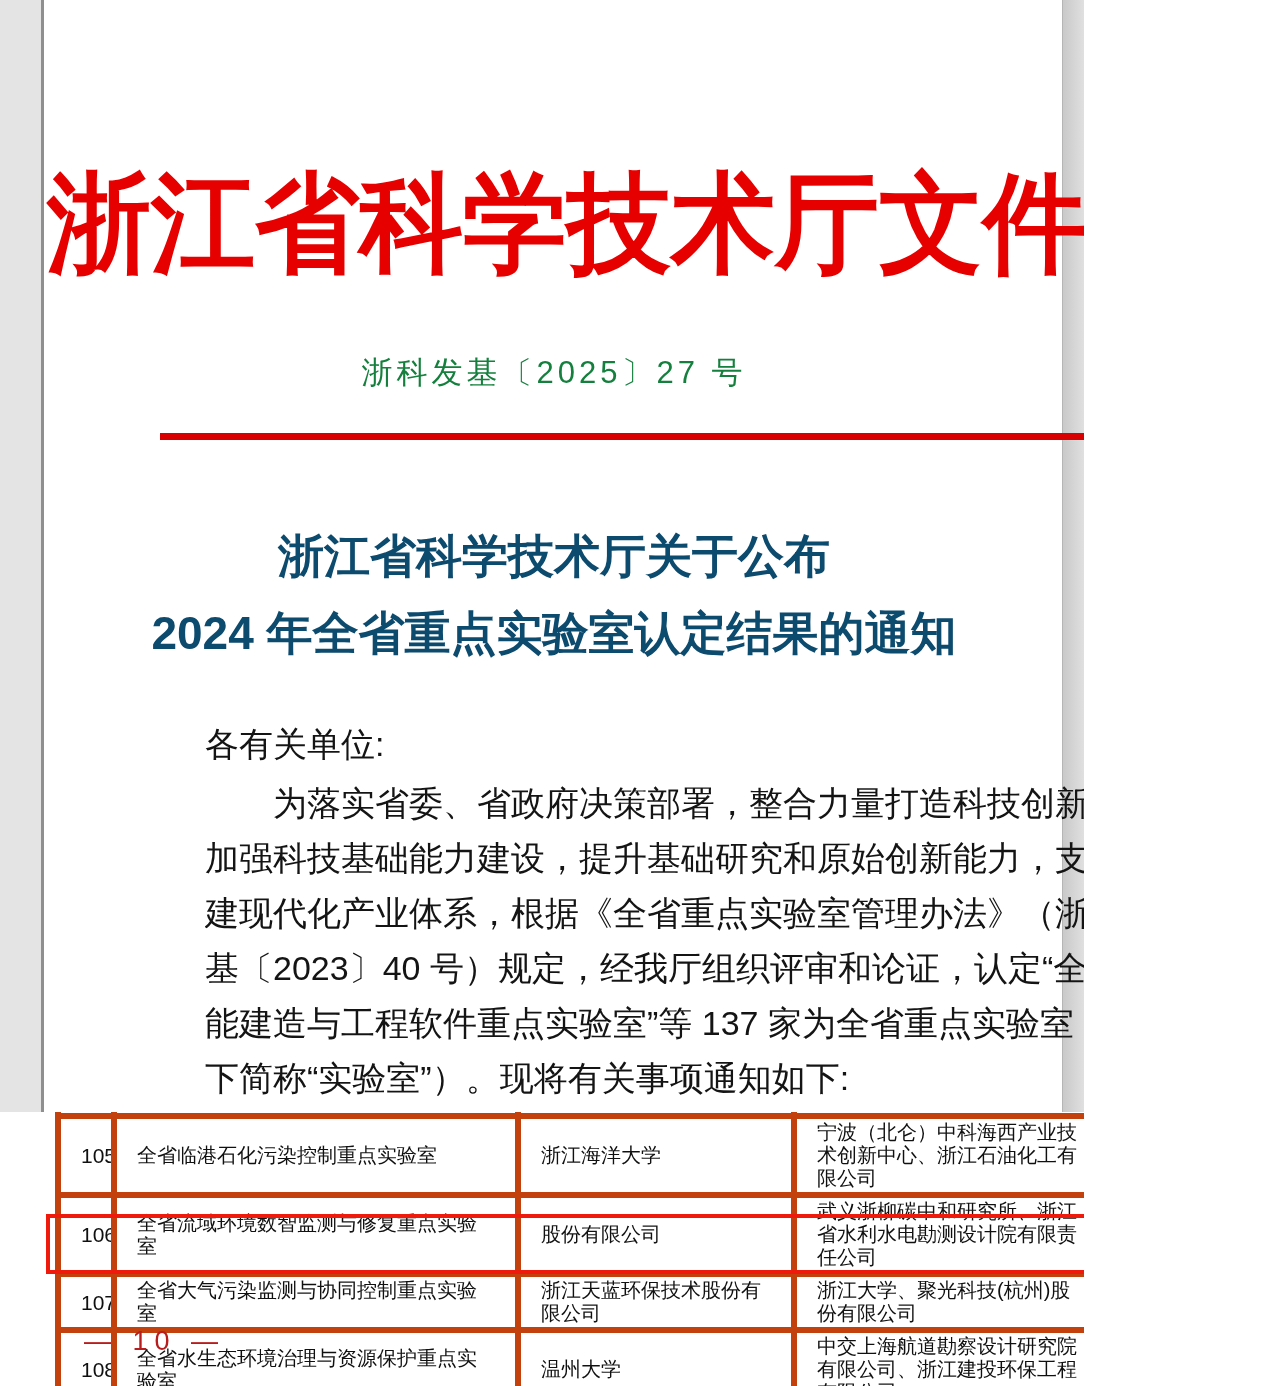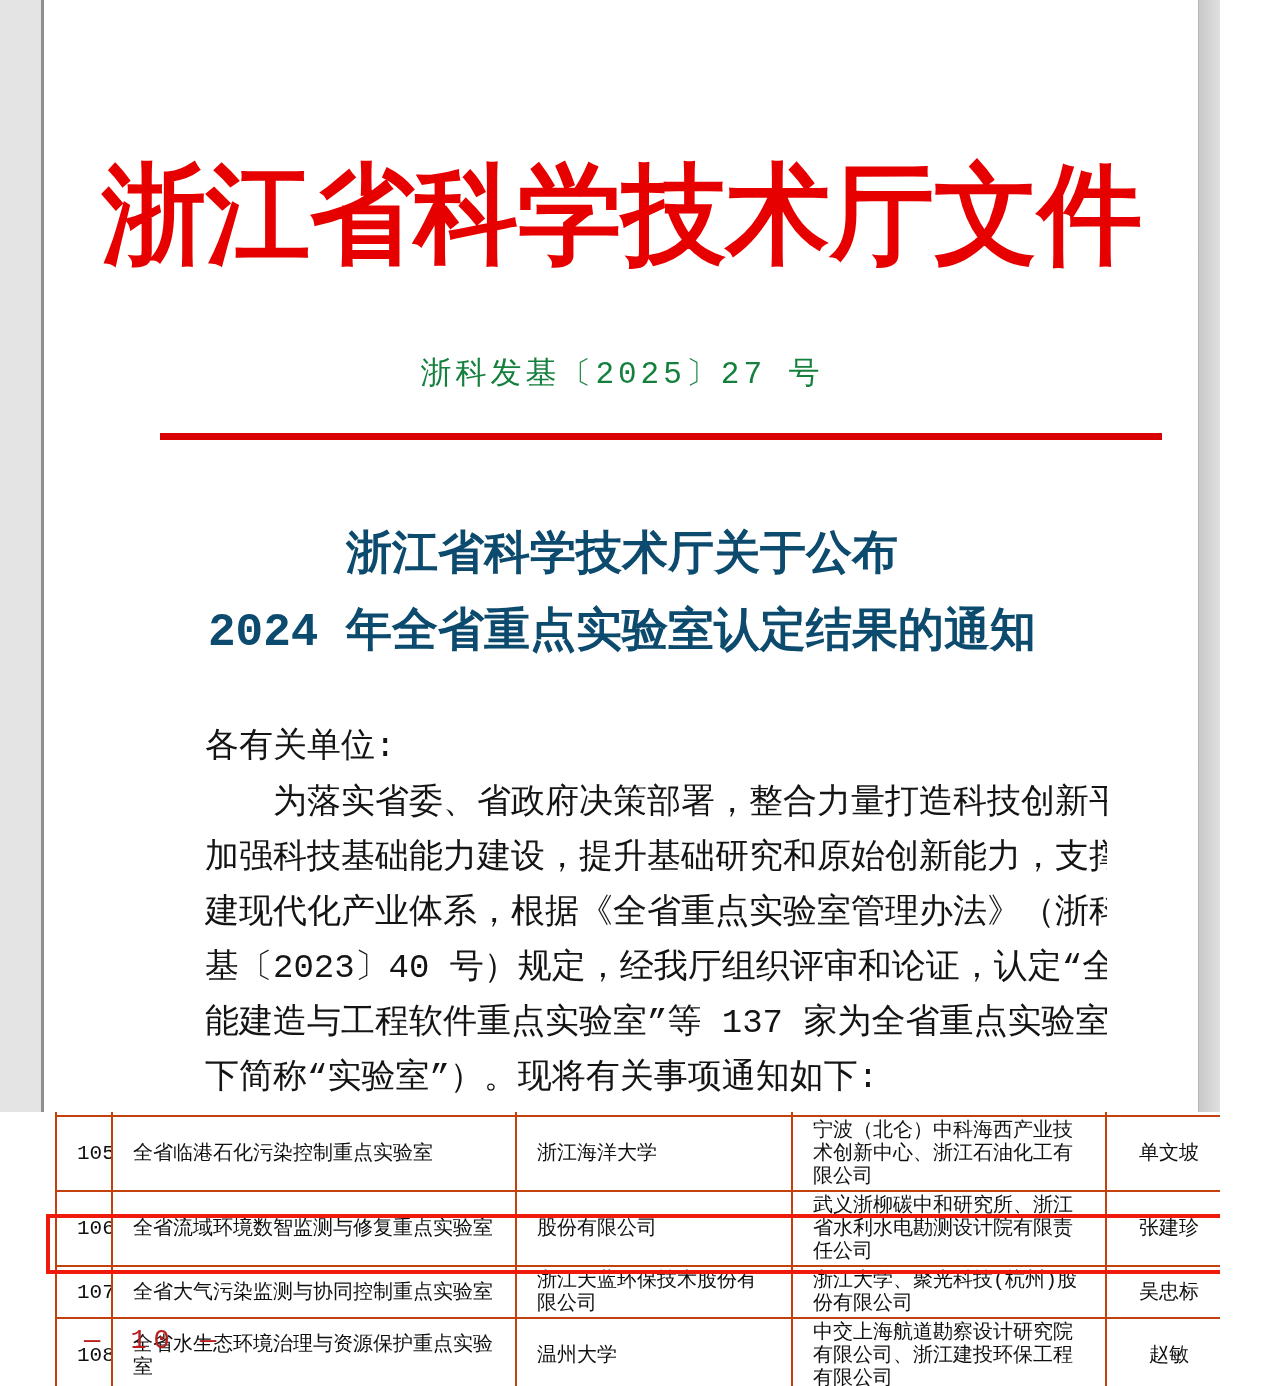--- a/index.html
+++ b/index.html
@@ -1,23 +1,23 @@
 <!DOCTYPE html>
 <html><head>
 <meta charset="utf-8">
 <style>
   * { margin: 0; padding: 0; box-sizing: border-box; }
   html, body { background: #ffffff; }
   .stage {
     position: relative;
-    width: 1220px;
+    width: 1084px;
     height: 1386px;
     background: #ffffff;
     overflow: hidden;
-    font-family: Liberation Mono, monospace;
+    font-family: Liberation Sans, sans-serif;
     color: #111;
   }
   
   .edge-left {
     position: absolute; left: 0; top: 0;
     width: 44px; height: 1112px;
     background: #e4e4e4;
     border-right: 3px solid #8f8f8f;
   }
   .edge-right {
@@ -81,21 +81,21 @@
     width: 1269px; height: 222px;
     background: #ffffff;
   }
   table.result-table {
     position: absolute; left: 55px; top: 0;
     width: 1176px;
     border-collapse: collapse;
     table-layout: fixed;
   }
   .result-table td {
-    border: 2px solid #c2410c;
+    border: 6px solid #c2410c;
     font-size: 20px;
     line-height: 23px;
     padding: 2px 20px;
     color: #101010;
     vertical-align: middle;
     overflow: hidden;
   }
   .result-table tr.stub td { border-top: none; height: 4px; padding: 0; }
   .result-table col.c-no      { width: 56px; }
   .result-table col.c-lab     { width: 404px; }

